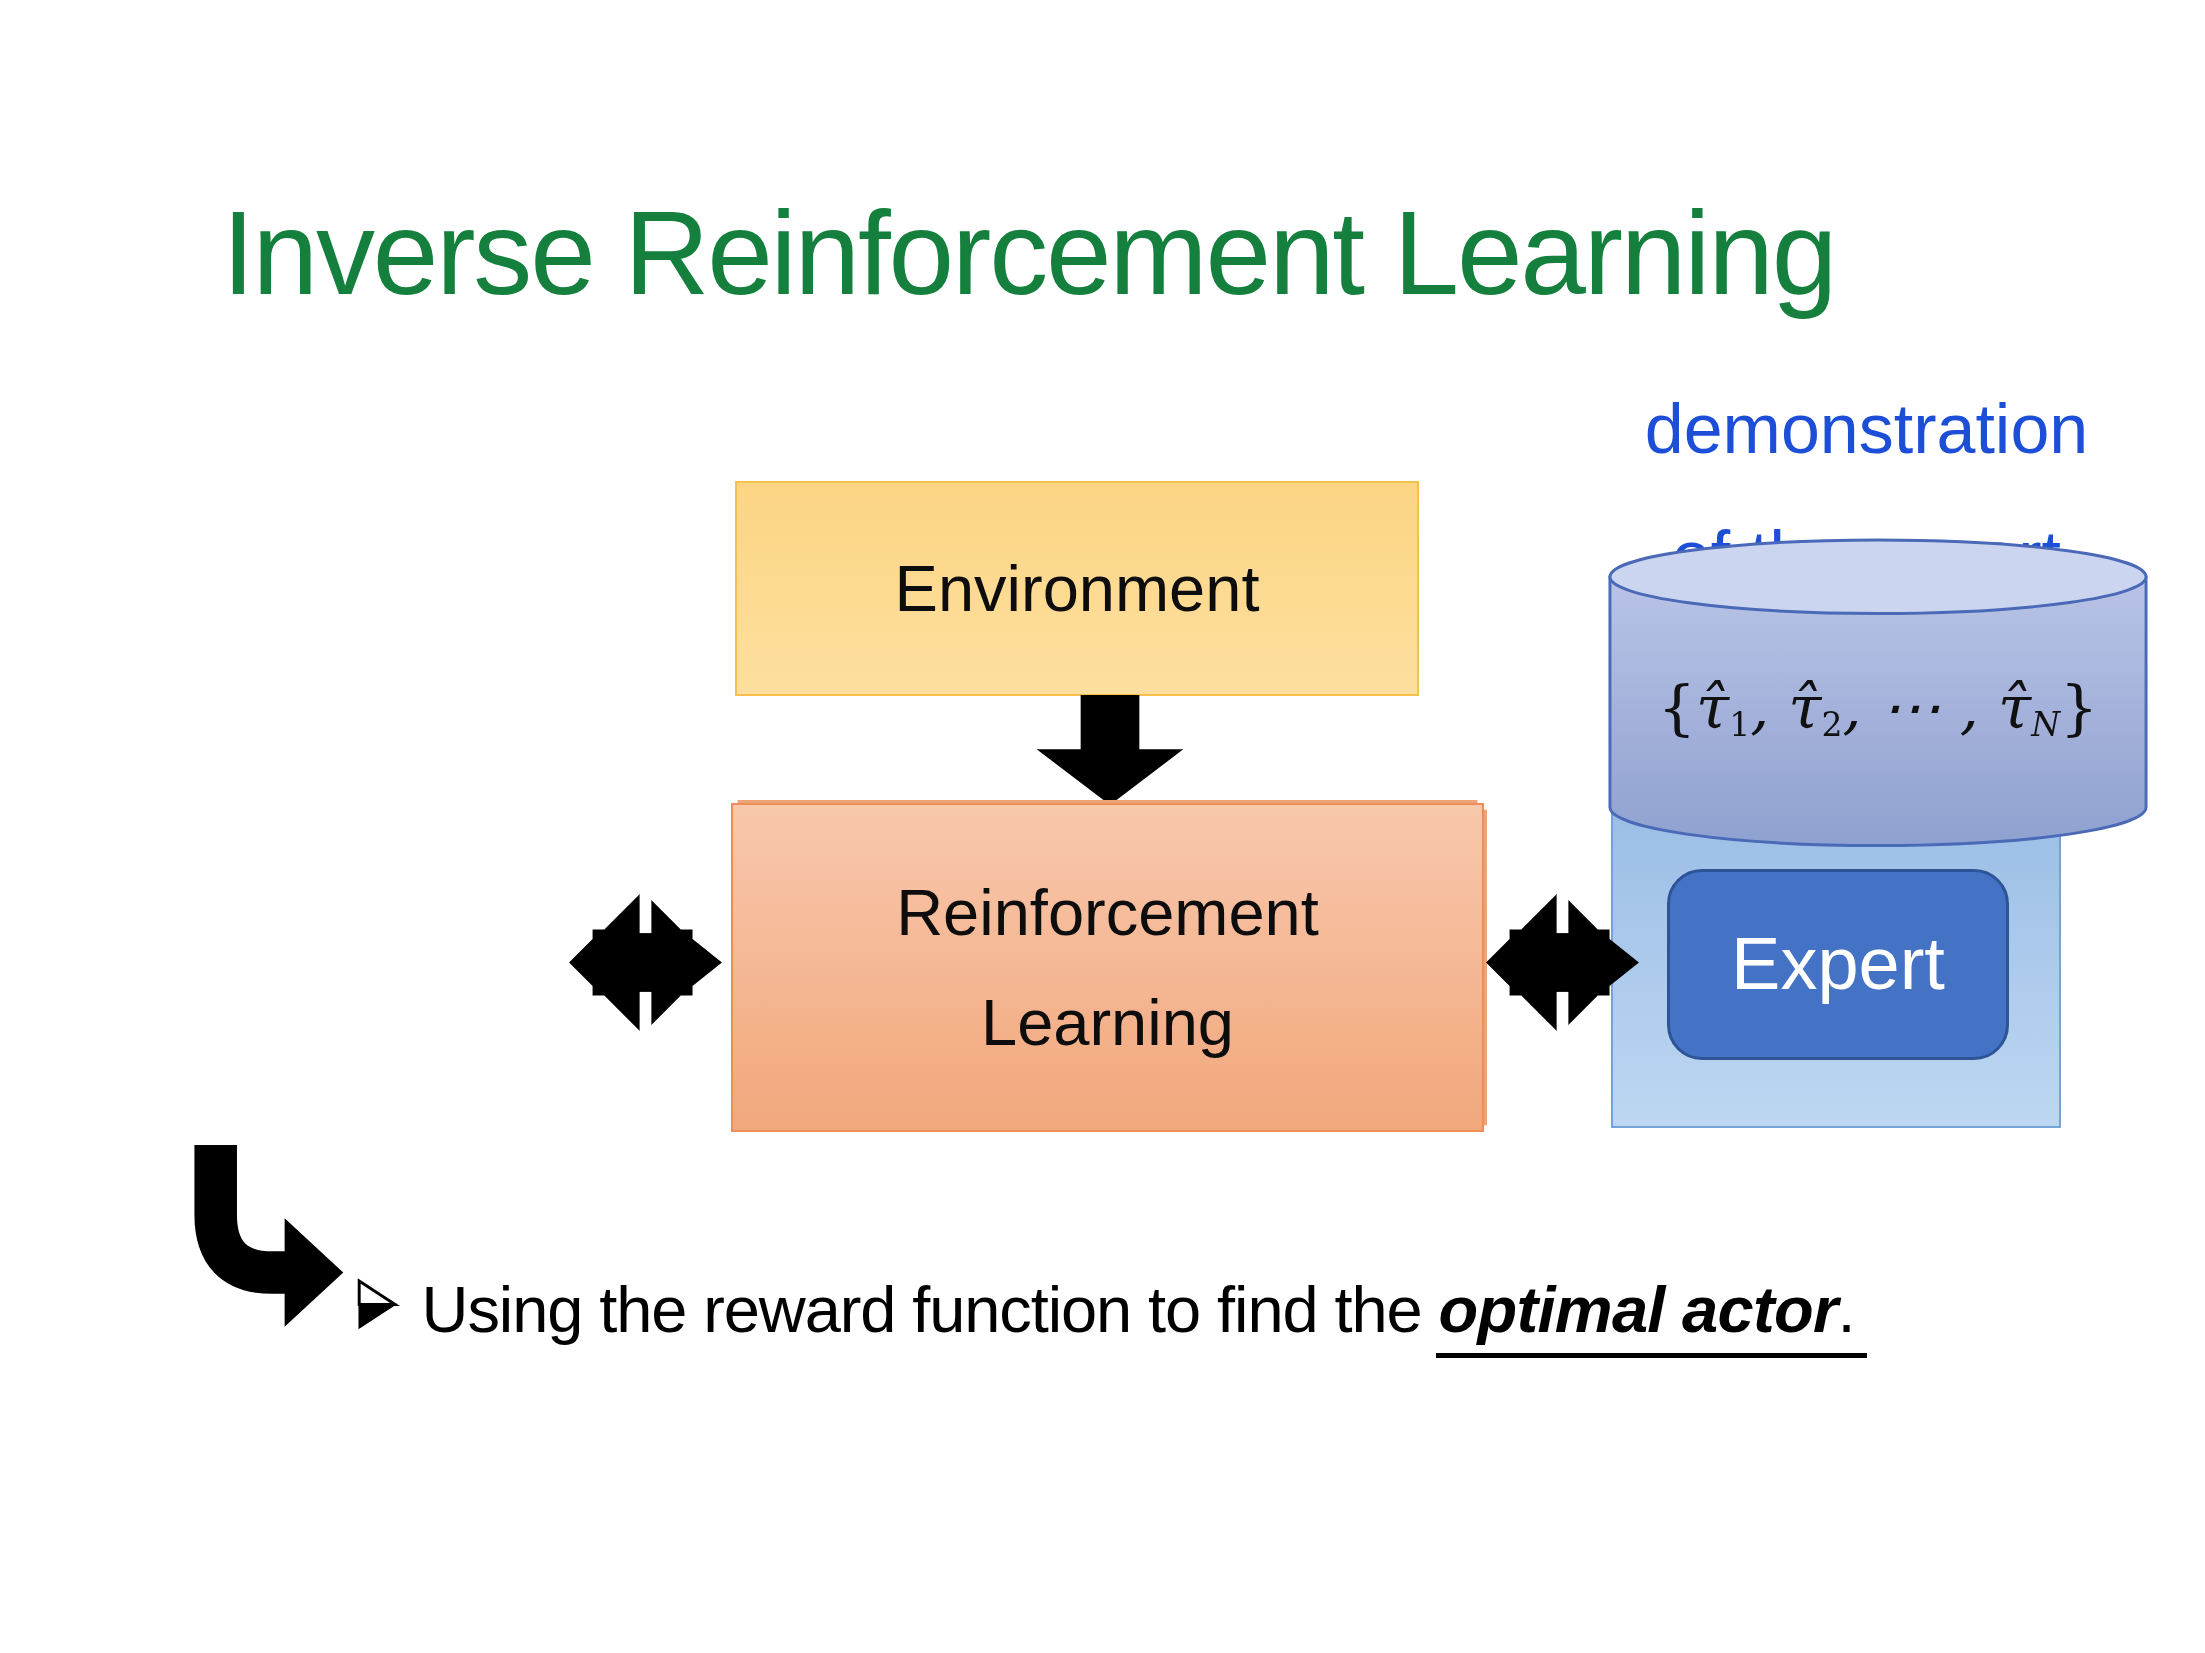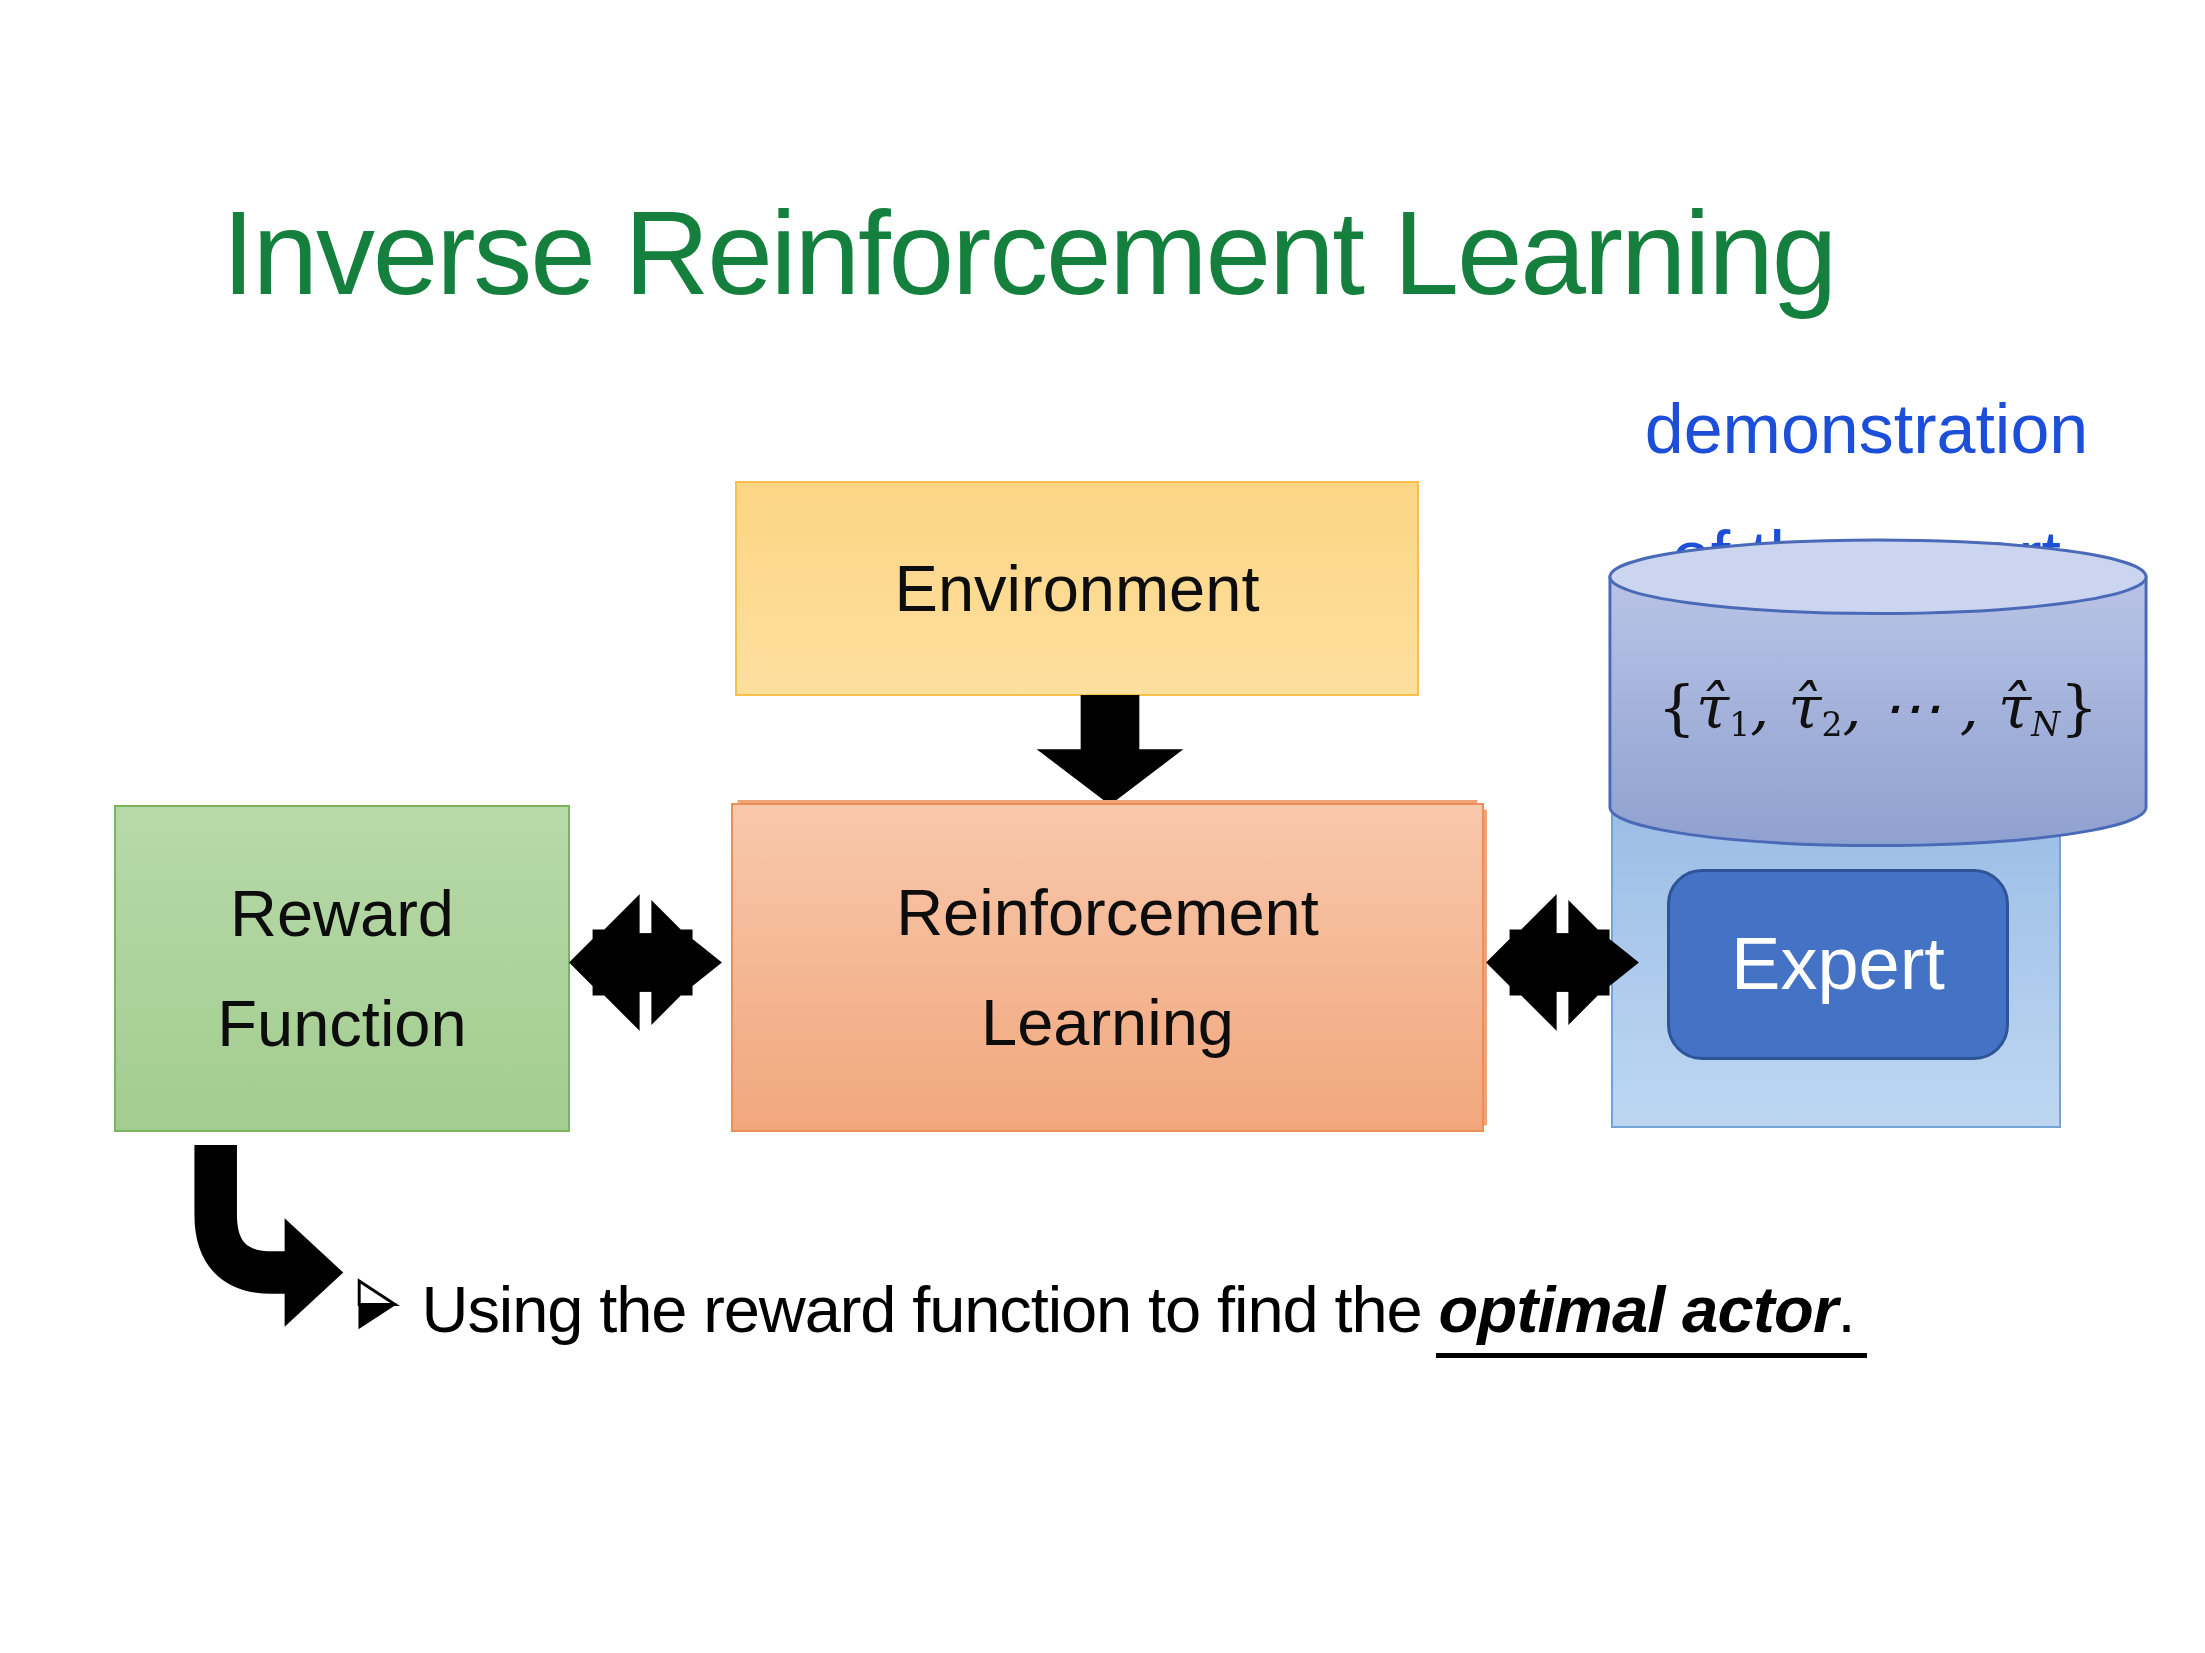--- a/index.html
+++ b/index.html
@@ -89,24 +89,20 @@
   </div>
 
   <div class="dbox env">
     <span>Environment</span>
   </div>
 
   <svg class="arrow-svg" style="left:1035px;top:695px;" width="150" height="110" viewBox="0 0 204 150">
     <polygon points="62,0 142,0 142,74 202,74 102,150 2,74 62,74" fill="#000"></polygon>
   </svg>
 
-  <div class="dbox reward">
-    <span>Reward</span>
-    <span>Function</span>
-  </div>
 
   <div class="dbox rl">
     <span>Reinforcement</span>
     <span>Learning</span>
   </div>
 
   <div class="dbox expert-panel">
     <div class="expert-btn">
       <span>Expert</span>
     </div>

